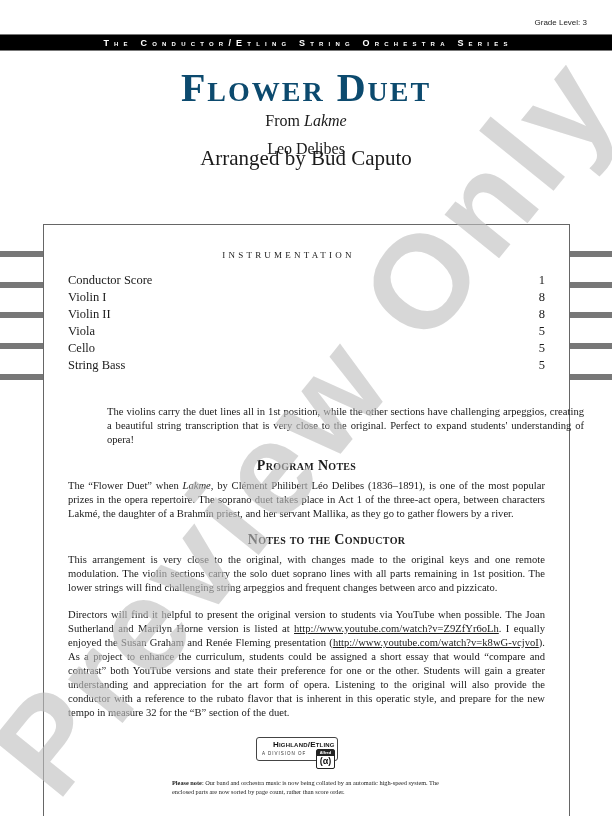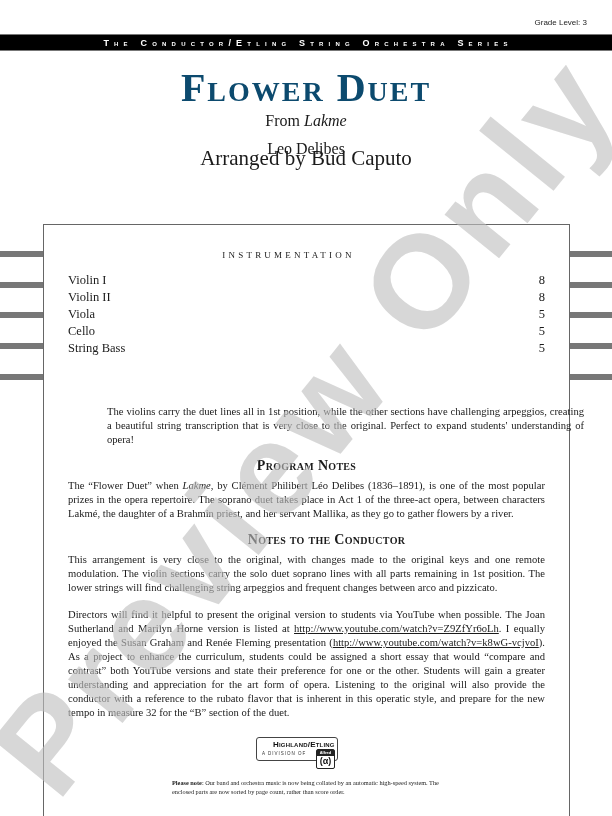--- a/index.html
+++ b/index.html
@@ -124,20 +124,24 @@
 <div class="staff-line" style="left:570px;width:42px;top:282px;"></div>
 <div class="staff-line" style="left:570px;width:42px;top:312px;"></div>
 <div class="staff-line" style="left:570px;width:42px;top:343px;"></div>
 <div class="staff-line" style="left:570px;width:42px;top:374px;"></div>
 
 <div class="box"></div>
 
 <div class="instr-title">Instrumentation</div>
 <div class="instr-list">
   <div class="instr-row">
+      <span>Conductor Score</span>
+      <span>1</span>
+    </div>
+  <div class="instr-row">
       <span>Violin I</span>
       <span>8</span>
     </div>
   <div class="instr-row">
       <span>Violin II</span>
       <span>8</span>
     </div>
   <div class="instr-row">
       <span>Viola</span>
       <span>5</span>

